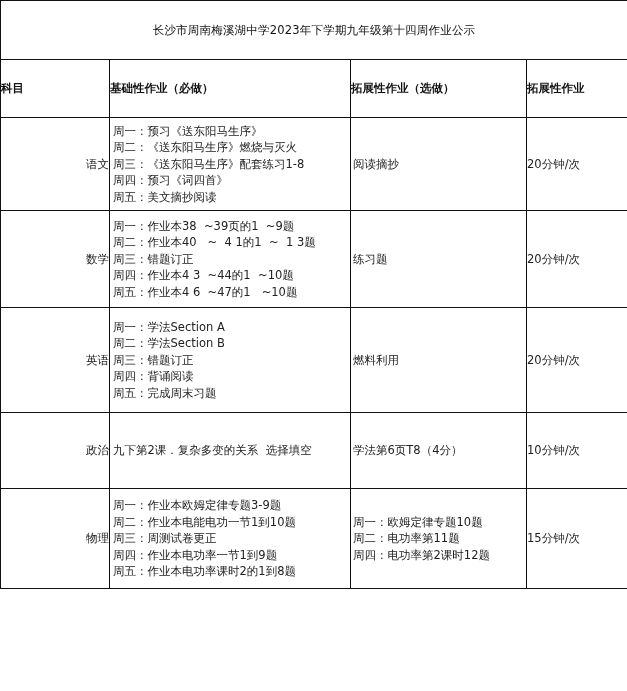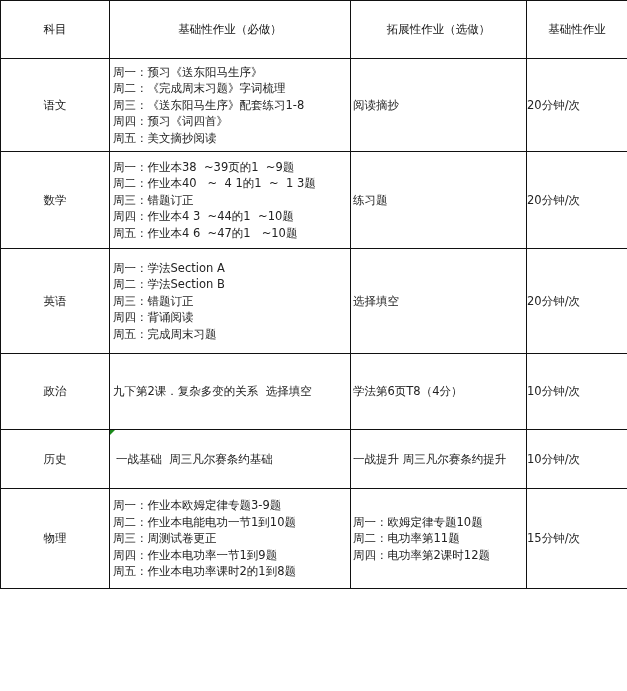--- a/index.html
+++ b/index.html
@@ -1,54 +1,57 @@
 <!DOCTYPE html>
 <html><head>
   <meta charset="utf-8">
   <style>
     html, body { margin: 0; padding: 0; background: #ffffff; }
     body { width: 627px; height: 691px; overflow: hidden; font-family: "DejaVu Sans", "Liberation Sans", sans-serif; color: #222; }
     .sheet { position: relative; width: 627px; height: 691px; }
     table.hw { position: absolute; left: 0; top: 0; border-collapse: collapse; table-layout: fixed; width: 627px; }
     table.hw td { border: 1.5px solid #111; padding: 0; vertical-align: middle; font-size: 11.5px; line-height: 16.5px; }
     .title-cell { height: 58px; text-align: center; font-size: 19px; letter-spacing: 0.2px; color: #111; }
-    .hdr { height: 57px; text-align: center; font-weight: normal; font-size: 11.5px; color: #111; }
-    .subj { text-align: center; font-size: 12px; }
+    .hdr { height: 57px; text-align: left; font-weight: bold; font-size: 11.5px; color: #111; }
+    .subj { text-align: right; font-size: 12px; }
     .time { text-align: left; font-size: 12px; }
     .basic { padding-left: 3px !important; margin-top: 19px; }
     .ext { padding-left: 2px !important; }
     .line { white-space: pre; display: block; }
     .wrap { white-space: normal; display: block; }
     .hist-basic { padding-left: 6px !important; position: relative; }
     .marker { position: absolute; left: 0; top: 0; width: 0; height: 0; border-top: 5px solid #1a8a1a; border-right: 5px solid transparent; }
   </style>
 </head>
 <body>
 
 <div class="sheet">
   <table class="hw">
     <colgroup>
       <col style="width:109px">
       <col style="width:241px">
       <col style="width:176px">
       <col style="width:101px">
     </colgroup>
     <tbody>
+        <tr>
+      <td colspan="4" class="title-cell">长沙市周南梅溪湖中学2023年下学期九年级第十四周作业公示</td>
+    </tr>
     <tr>
       <td class="hdr">科目</td>
       <td class="hdr">基础性作业（必做）</td>
       <td class="hdr">拓展性作业（选做）</td>
-      <td class="hdr">基础性作业</td>
+      <td class="hdr">拓展性作业</td>
     </tr>
 
     <tr style="height:93px">
       <td class="subj">语文</td>
       <td class="basic">
         <span class="line">周一：预习《送东阳马生序》</span>
-        <span class="line">周二：《完成周末习题》字词梳理</span>
+        <span class="line">周二：《送东阳马生序》燃烧与灭火</span>
         <span class="line">周三：《送东阳马生序》配套练习1-8</span>
         <span class="line">周四：预习《词四首》</span>
         <span class="line">周五：美文摘抄阅读</span>
       </td>
       <td class="ext">
         <span class="line">阅读摘抄</span>
       </td>
       <td class="time">20分钟/次</td>
     </tr>
 
@@ -70,47 +73,36 @@
     <tr style="height:105px">
       <td class="subj">英语</td>
       <td class="basic">
         <span class="line">周一：学法Section A</span>
         <span class="line">周二：学法Section B</span>
         <span class="line">周三：错题订正</span>
         <span class="line">周四：背诵阅读</span>
         <span class="line">周五：完成周末习题</span>
       </td>
       <td class="ext">
-        <span class="line">选择填空</span>
+        <span class="line">燃料利用</span>
       </td>
       <td class="time">20分钟/次</td>
     </tr>
 
     <tr style="height:76px">
       <td class="subj">政治</td>
       <td class="basic">
         <span class="line">九下第2课．复杂多变的关系  选择填空</span>
       </td>
       <td class="ext">
         <span class="line">学法第6页T8（4分）</span>
       </td>
       <td class="time">10分钟/次</td>
     </tr>
 
-    <tr style="height:59px">
-      <td class="subj">历史</td>
-      <td class="basic hist-basic">
-        <span class="marker"></span>
-        <span class="line">一战基础  周三凡尔赛条约基础</span>
-      </td>
-      <td class="ext">
-        <span class="wrap">一战提升  周三凡尔赛条约提升</span>
-      </td>
-      <td class="time">10分钟/次</td>
-    </tr>
 
     <tr style="height:100px">
       <td class="subj">物理</td>
       <td class="basic">
         <span class="line">周一：作业本欧姆定律专题3-9题</span>
         <span class="line">周二：作业本电能电功一节1到10题</span>
         <span class="line">周三：周测试卷更正</span>
         <span class="line">周四：作业本电功率一节1到9题</span>
         <span class="line">周五：作业本电功率课时2的1到8题</span>
       </td>

